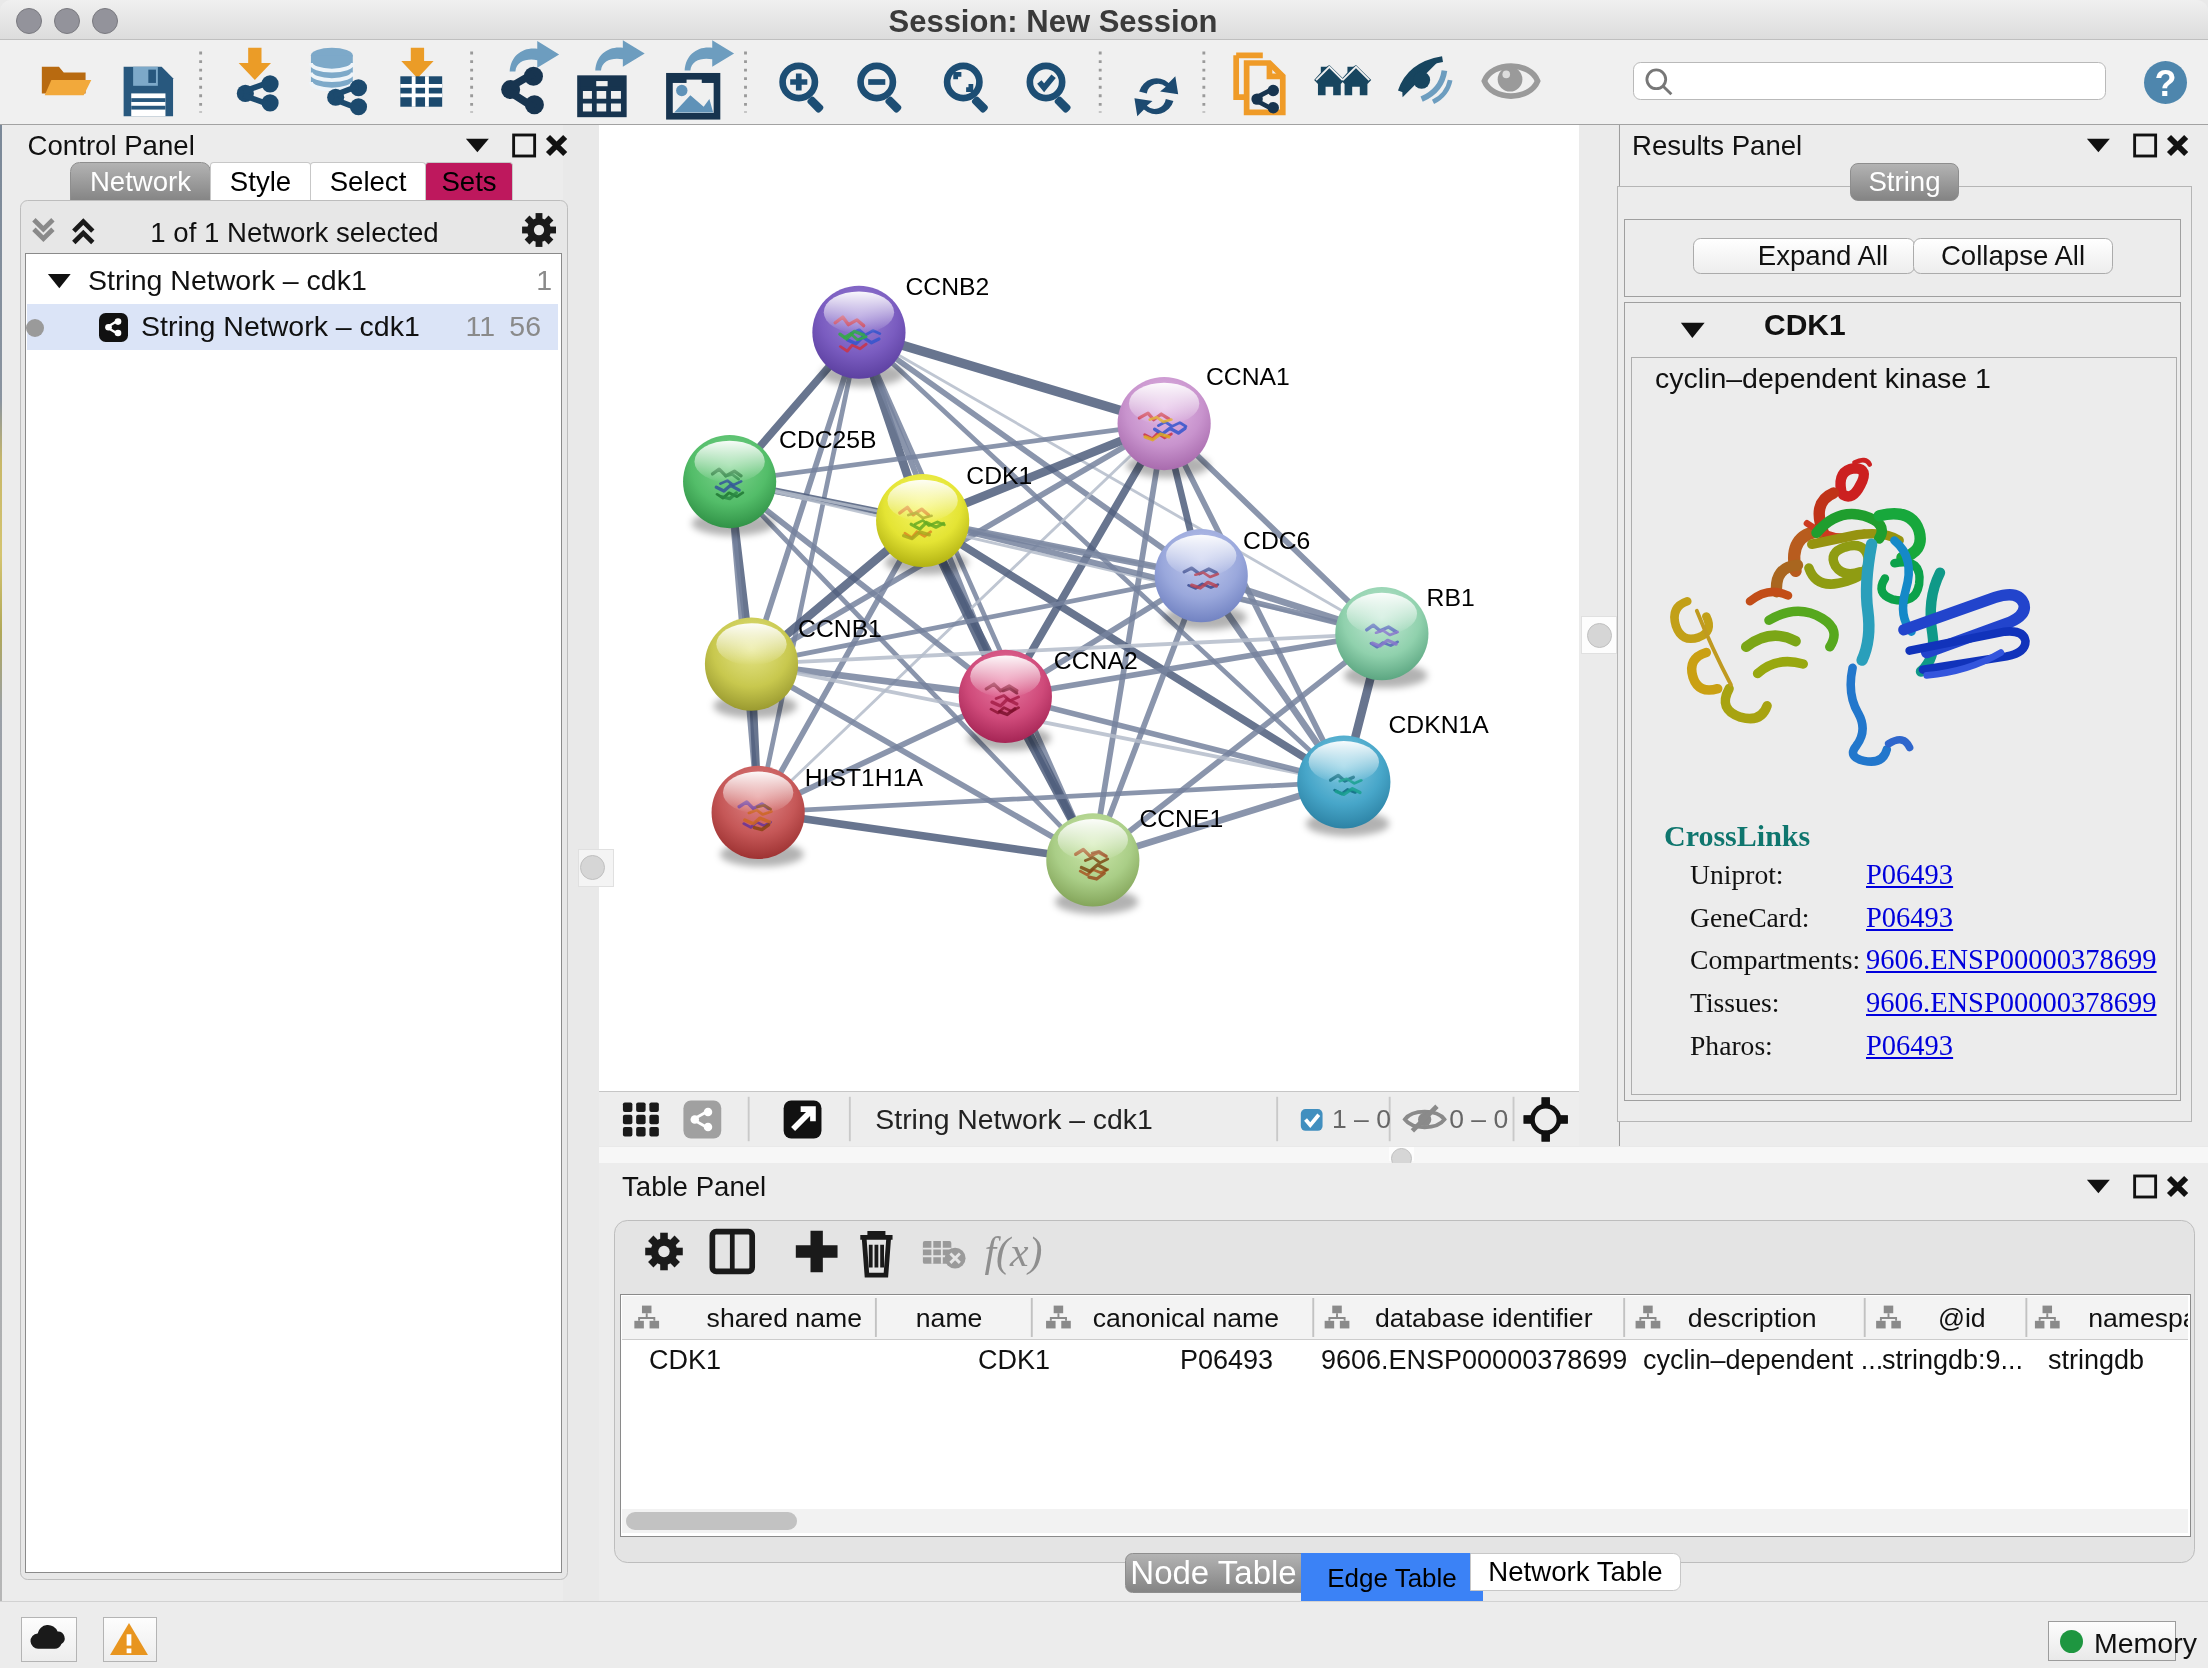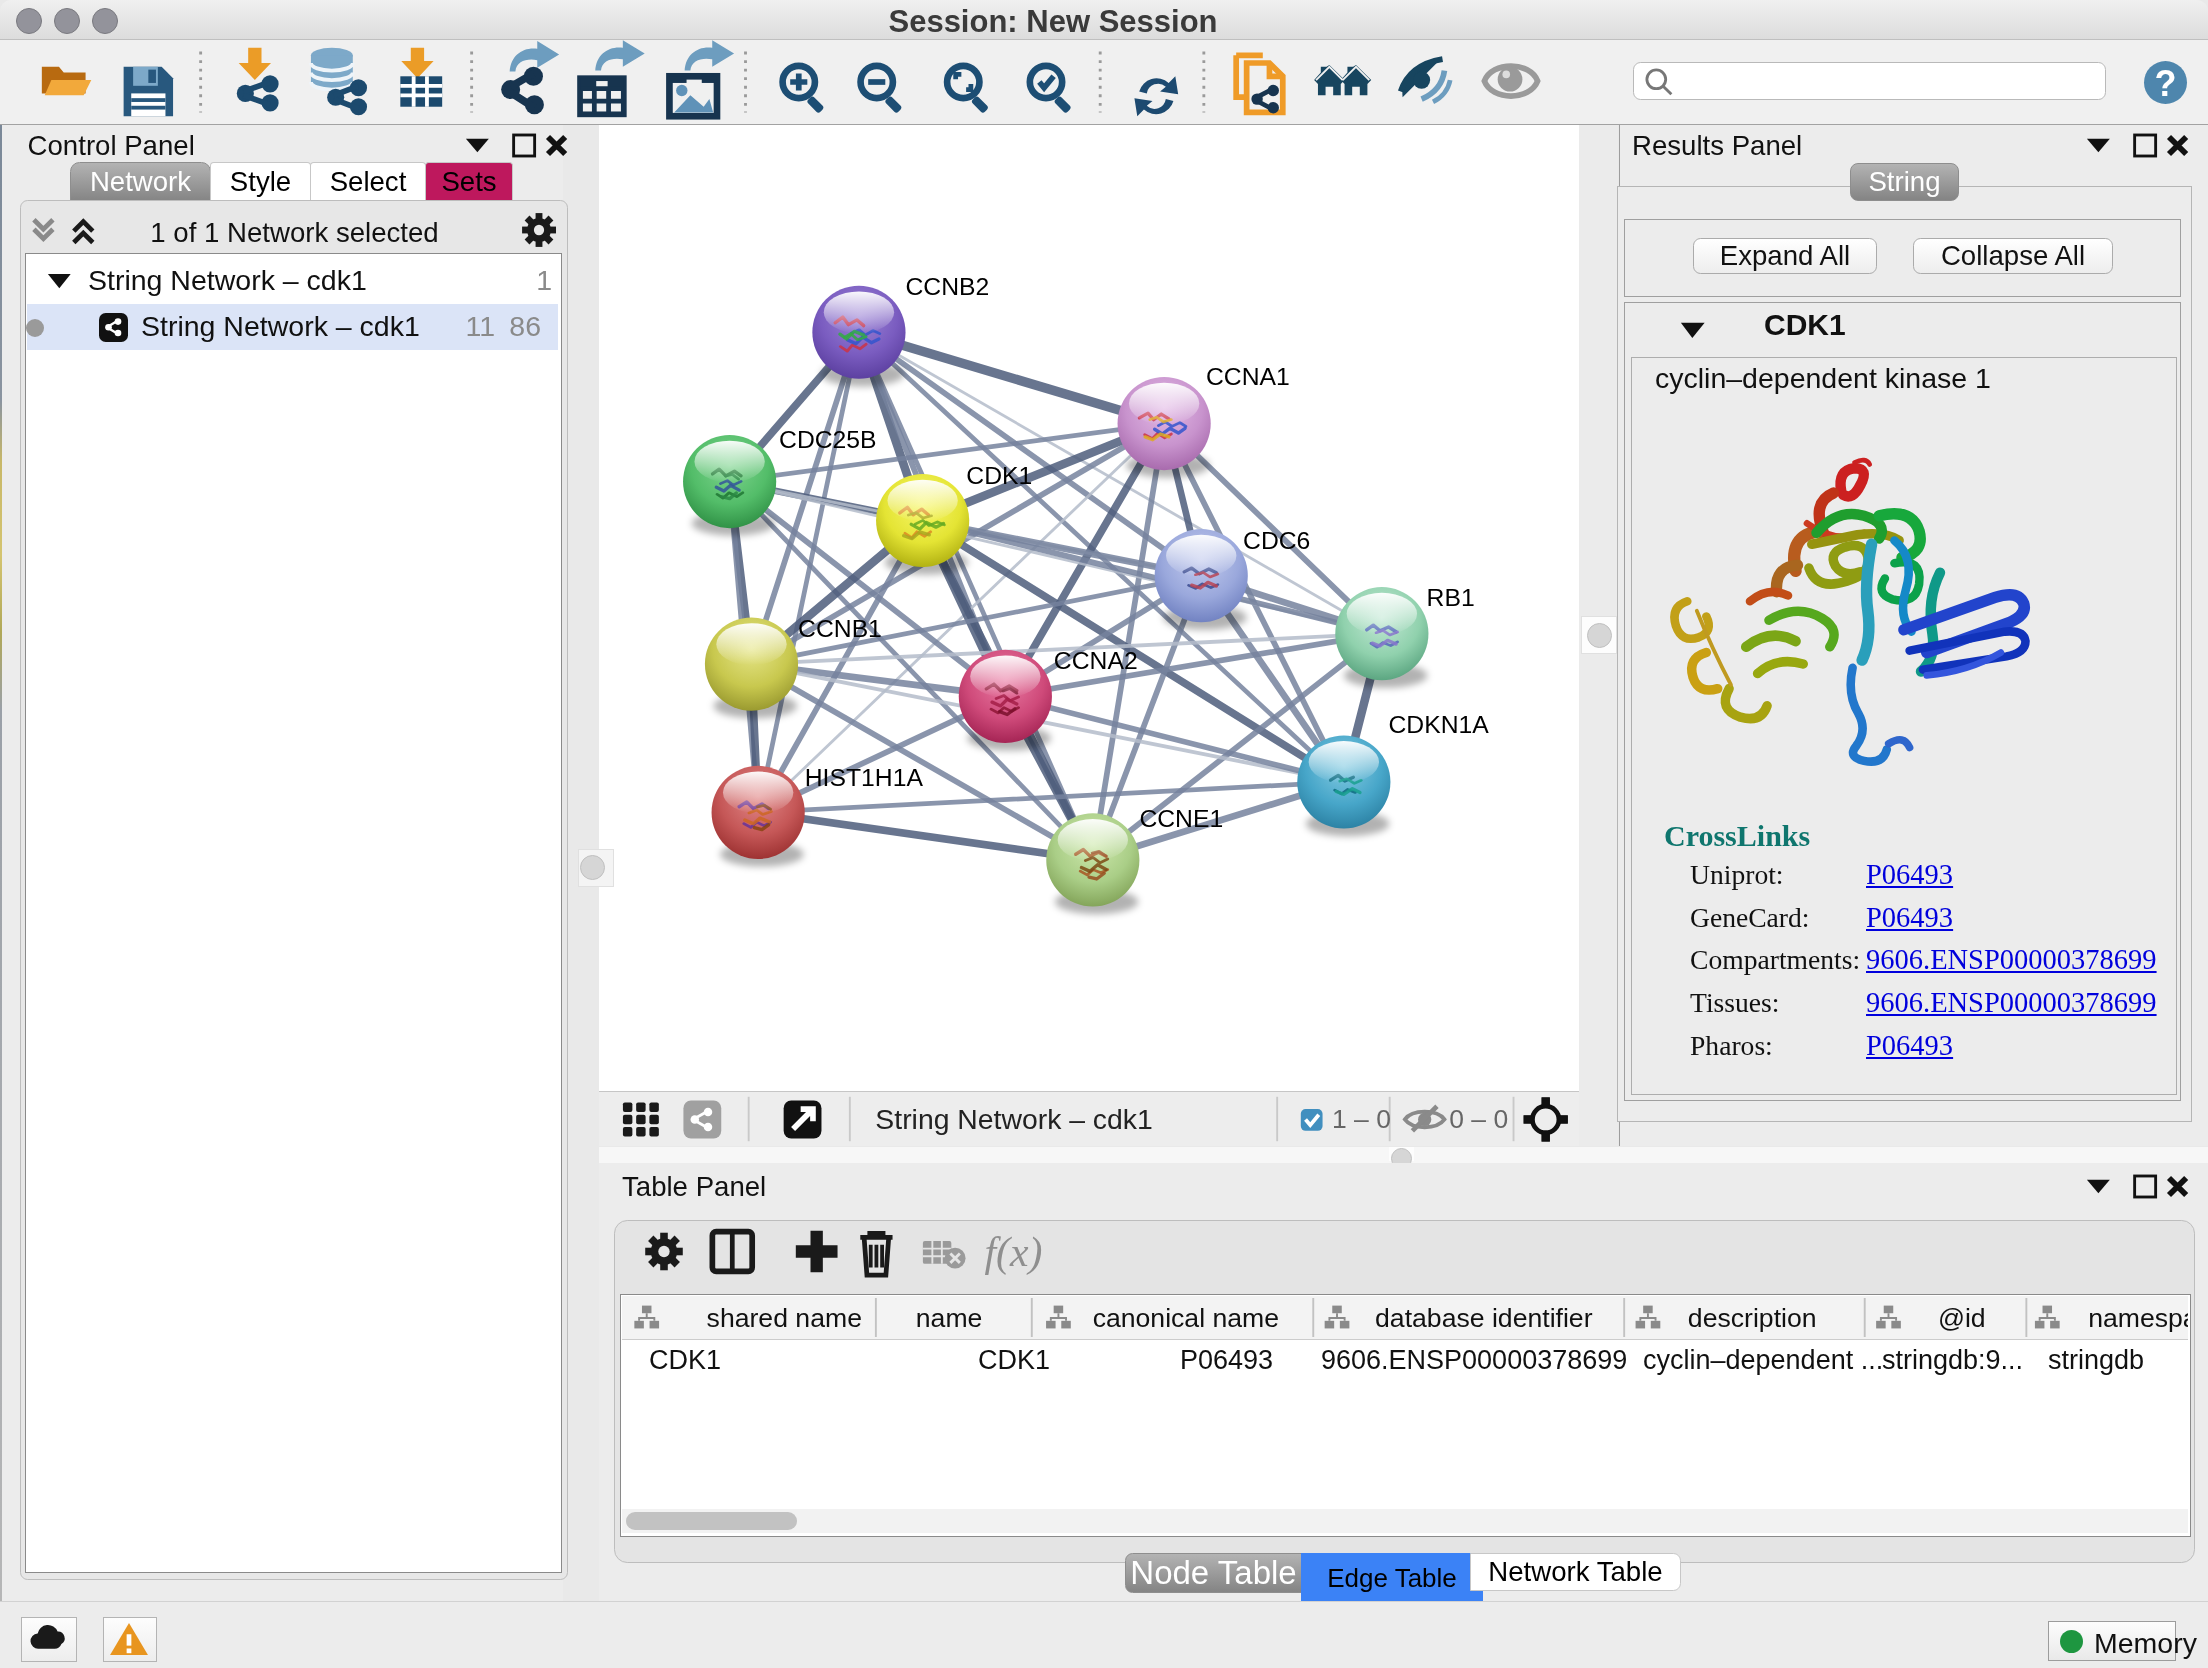--- a/index.html
+++ b/index.html
@@ -239,21 +239,21 @@
 <svg class="abs" style="left:99px;top:313px;" width="28.5" height="28.5" viewBox="0 0 30 30">
     <g fill="#fff">
       <circle cx="10" cy="15" r="3.5"></circle>
       <circle cx="20" cy="9" r="3.5"></circle>
       <circle cx="20" cy="21" r="3.5"></circle>
       <path d="M10 14 L20 8 M10 16 L20 22" stroke="#fff" stroke-width="2.5"></path>
     </g>
   </svg>
 <div class="abs" style="left:141px;top:310px;font-size:28.5px;color:#111;">String Network – cdk1</div>
 <div class="abs" style="left:447px;top:310px;width:48px;text-align:right;font-size:28.5px;color:#8a8a8a;">11</div>
-<div class="abs" style="left:493px;top:310px;width:48px;text-align:right;font-size:28.5px;color:#8a8a8a;">86</div>
+<div class="abs" style="left:493px;top:310px;width:48px;text-align:right;font-size:28.5px;color:#8a8a8a;">56</div>
 
 <div class="abs" id="netcanvas"></div>
 <svg class="abs" style="left:599px;top:125px;" width="981" height="966" viewBox="0 0 1031 1016">
 <defs>
 <linearGradient id="hl" x1="0" y1="0" x2="0" y2="1">
         <stop offset="0" stop-color="#fff" stop-opacity="0.95"></stop>
         <stop offset="1" stop-color="#fff" stop-opacity="0"></stop>
       </linearGradient>
 <filter id="b4" x="-50%" y="-50%" width="200%" height="200%">
         <feGaussianBlur stdDeviation="4"></feGaussianBlur>
@@ -588,21 +588,21 @@
 <div class="abs panhead" style="left:1632px;top:130px;">Results Panel</div>
 <svg class="abs" style="left:2085px;top:133px;" width="105" height="25" viewBox="0 0 110 26">
  <path d="M2 6 L26 6 L14 20 Z" fill="#111"></path>
  <rect x="52" y="2" width="22" height="22" fill="none" stroke="#111" stroke-width="3"></rect>
  <path d="M88 4 L106 22 M106 4 L88 22" stroke="#111" stroke-width="6"></path>
 </svg>
 
 <div class="abs" style="left:1617px;top:186px;width:573px;height:934px;background:#ececec;border:1px solid #b5b5b5;"></div>
 <div class="abs graytab" style="left:1850px;top:163px;width:107px;height:36px;border-radius:8px;border:1px solid #8e8e8e;text-align:center;line-height:36px;font-size:27.6px;">String</div>
 <div class="abs" style="left:1624px;top:219px;width:555px;height:76px;background:#ececec;border:1px solid #9f9f9f;"></div>
-<div class="abs wbtn" style="left:1693px;top:238px;width:182px;height:34px;line-height:34px;">Expand All</div>
+<div class="abs wbtn" style="left:1693px;top:238px;width:182px;height:34px;line-height:34px;padding-left:38px;">Expand All</div>
 <div class="abs wbtn" style="left:1913px;top:238px;width:198px;height:34px;line-height:34px;">Collapse All</div>
 <div class="abs" style="left:1624px;top:302px;width:555px;height:797px;background:#ececec;border:1px solid #9f9f9f;"></div>
 <svg class="abs" style="left:1679px;top:318px;" width="28.5" height="23" viewBox="0 0 30 24">
     <path d="M2 5 L27 5 L14 21 Z" fill="#111"></path>
   </svg>
 <div class="abs" style="left:1764px;top:308px;font-size:30px;font-weight:bold;color:#111;">CDK1</div>
 <div class="abs" style="left:1631px;top:357px;width:544px;height:736px;background:#ececec;border:1px solid #adadad;"></div>
 <div class="abs" style="left:1655px;top:362px;font-size:28.5px;color:#111;">cyclin–dependent kinase 1</div>
 <svg class="abs" style="left:1655px;top:449px;" width="399" height="333" fill="none" stroke-linecap="round" viewBox="0 0 420 350">
  <path d="M210 14 q12 -6 16 2" stroke="#cc2222" stroke-width="5"></path>

